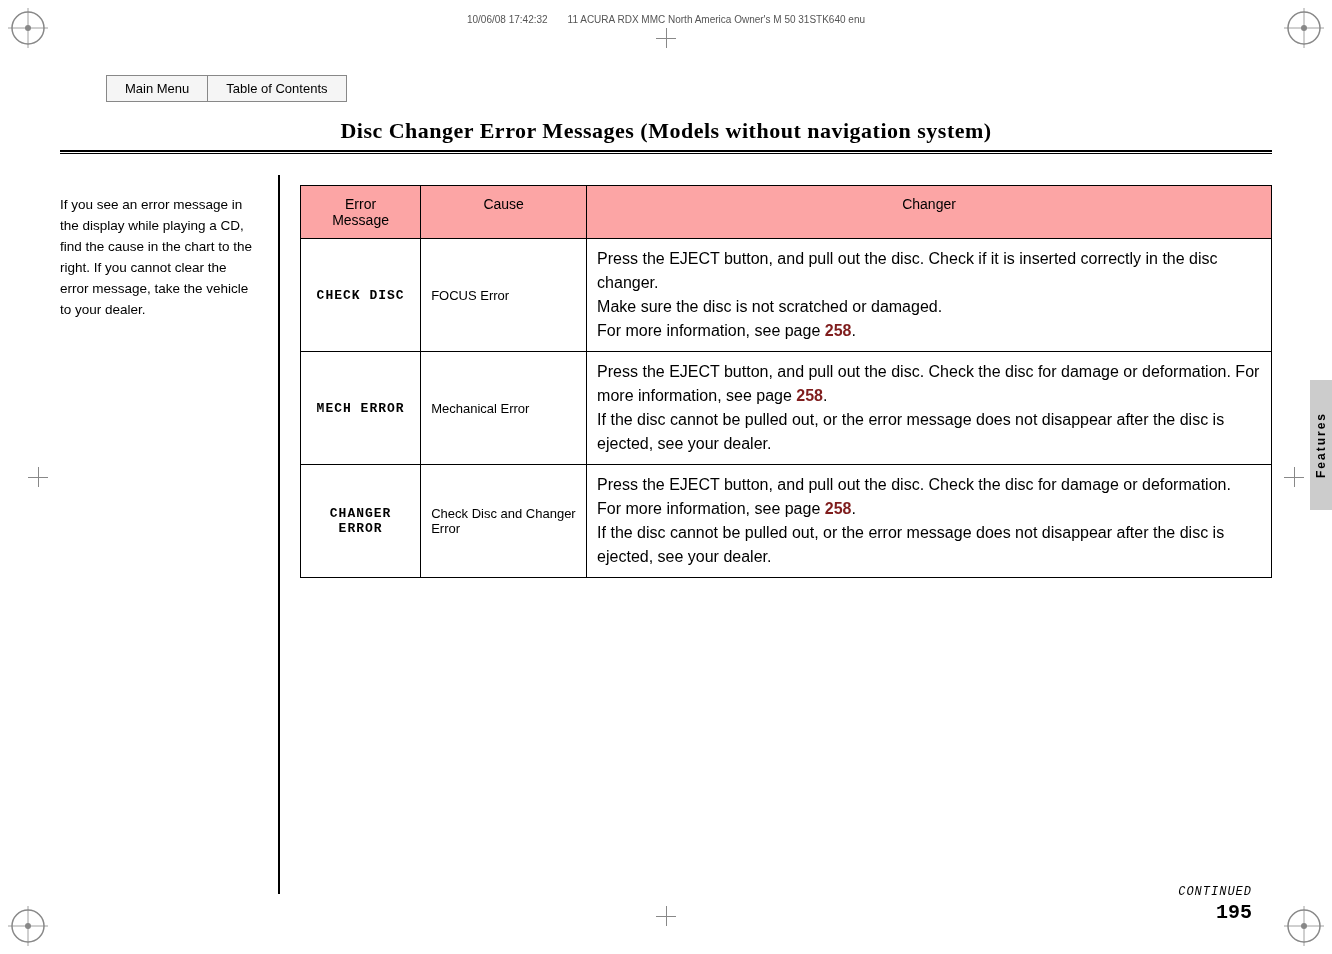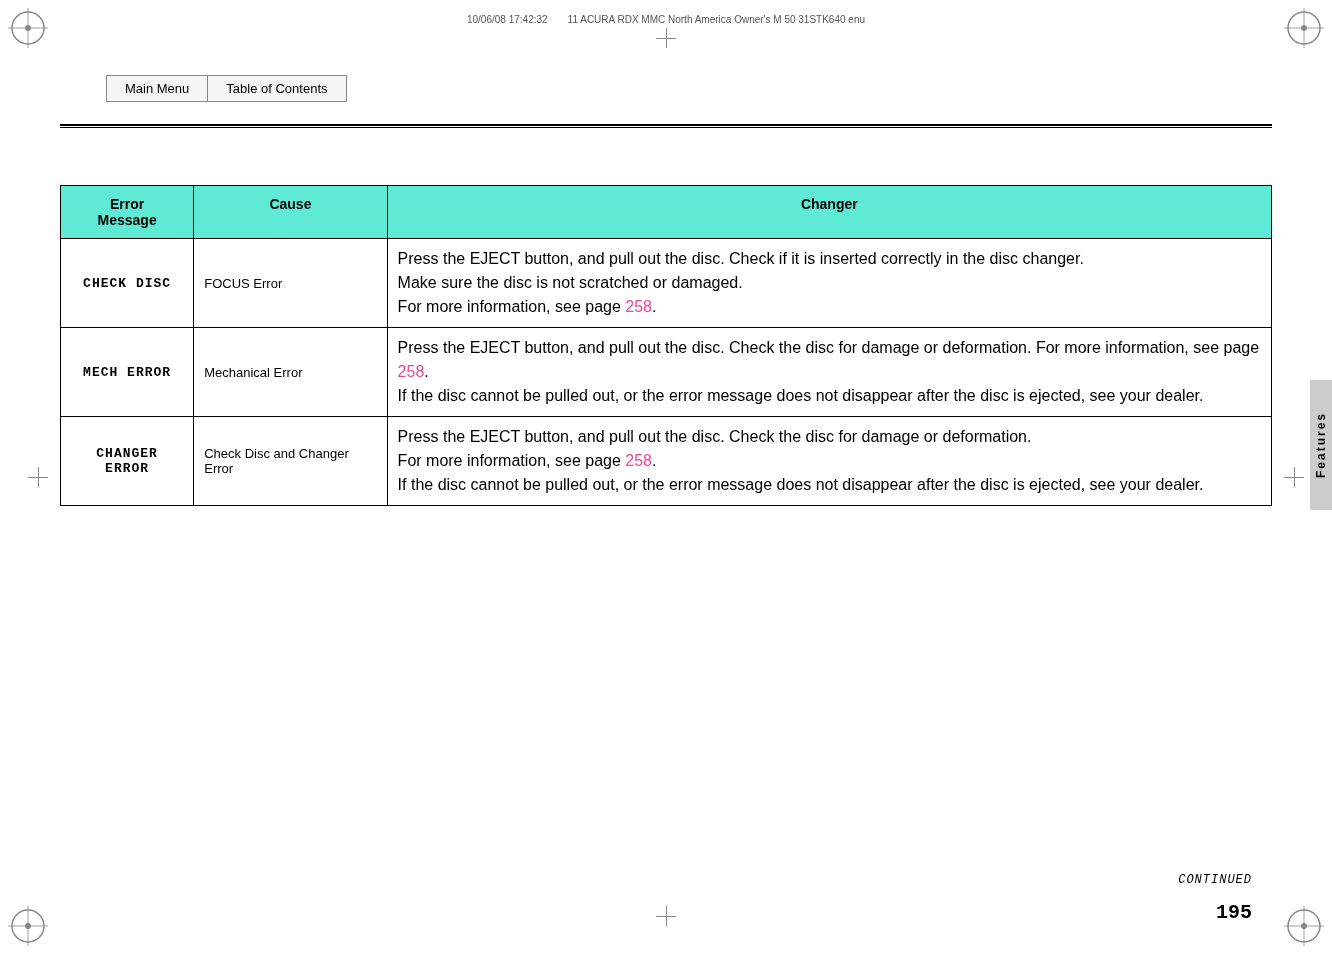--- a/index.html
+++ b/index.html
@@ -114,44 +114,45 @@
       border-collapse: collapse;
       font-size: 13px;
     }
     .error-table th, .error-table td {
       border: 1.5px solid #000;
       padding: 8px 10px;
       vertical-align: top;
     }
     .error-table th {
       text-align: center;
-      font-weight: bold;
+      font-weight: normal;
       font-size: 14px;
       padding: 10px 8px;
-      background: #5eead4;
+      background: #fca5a5;
     }
     .error-table td.error-msg {
       text-align: center;
       font-family: 'Courier New', Courier, monospace;
       font-size: 13px;
       font-weight: bold;
       vertical-align: middle;
       letter-spacing: 1px;
     }
     .error-table td.cause {
       vertical-align: middle;
       font-size: 13px;
     }
     .error-table td.solution {
       font-size: 16px;
       line-height: 1.5;
     }
     .solution-link {
-      color: #ec4899;
+      color: #7f1d1d;
       text-decoration: none;
+      font-weight: bold;
     }
 
     
     .side-tab {
       position: absolute;
       right: 0;
       top: 380px;
       width: 22px;
       height: 130px;
       background: #ccc;
@@ -177,21 +178,21 @@
       font-family: Liberation Mono, monospace;
     }
     .continued-text {
       font-size: 12px;
       font-style: italic;
       letter-spacing: 1px;
     }
     .page-number {
       font-size: 20px;
       font-weight: bold;
-      margin-top: 14px;
+      margin-top: 2px;
     }
 
     
     .crosshair {
       position: absolute;
       width: 20px;
       height: 20px;
     }
     .crosshair::before, .crosshair::after {
       content: '';
@@ -260,25 +261,29 @@
   <span>10/06/08  17:42:32</span>
   <span>11  ACURA RDX MMC North America Owner's M 50 31STK640 enu</span>
 </div>
 
 <div class="nav-buttons">
   <button class="nav-btn">Main Menu</button>
   <button class="nav-btn">Table of Contents</button>
 </div>
 
 <div class="page-title">
+  <h1>Disc Changer Error Messages (Models without navigation system)</h1>
   <div class="title-line"></div>
 </div>
 
 <div class="main-content">
 
+  <div class="left-panel">
+    <p>If you see an error message in the display while playing a CD, find the cause in the chart to the right. If you cannot clear the error message, take the vehicle to your dealer.</p>
+  </div>
 
   <div class="right-panel">
     <table class="error-table">
       <thead>
         <tr>
           <th>Error<br>Message</th>
           <th>Cause</th>
           <th>Changer</th>
         </tr>
       </thead>

